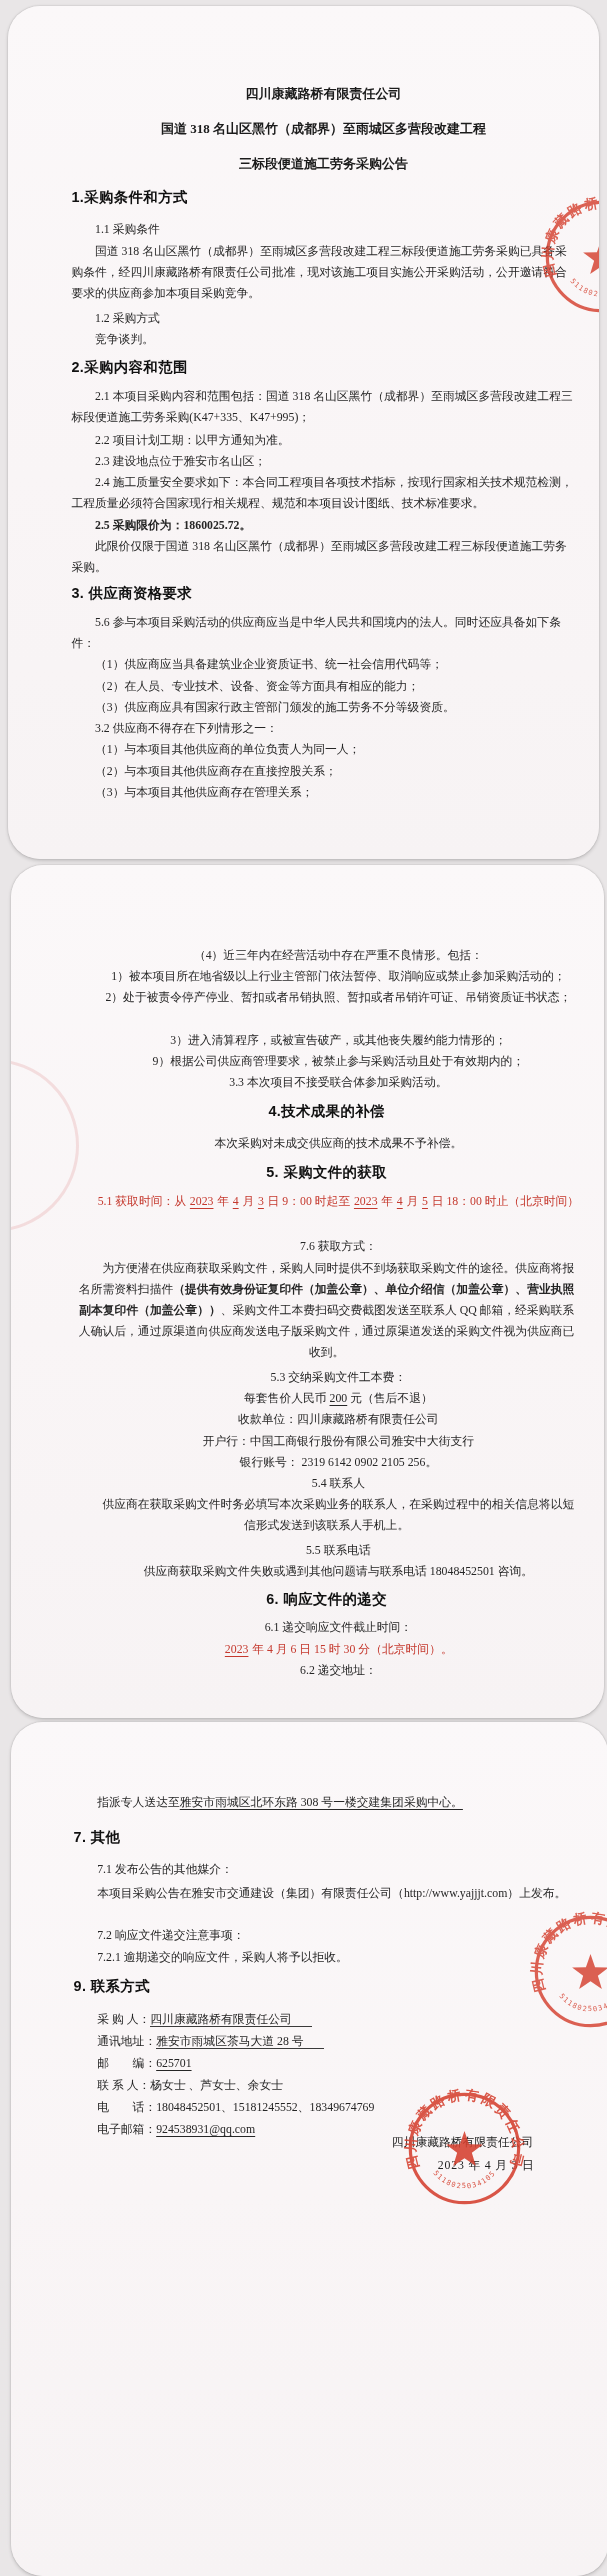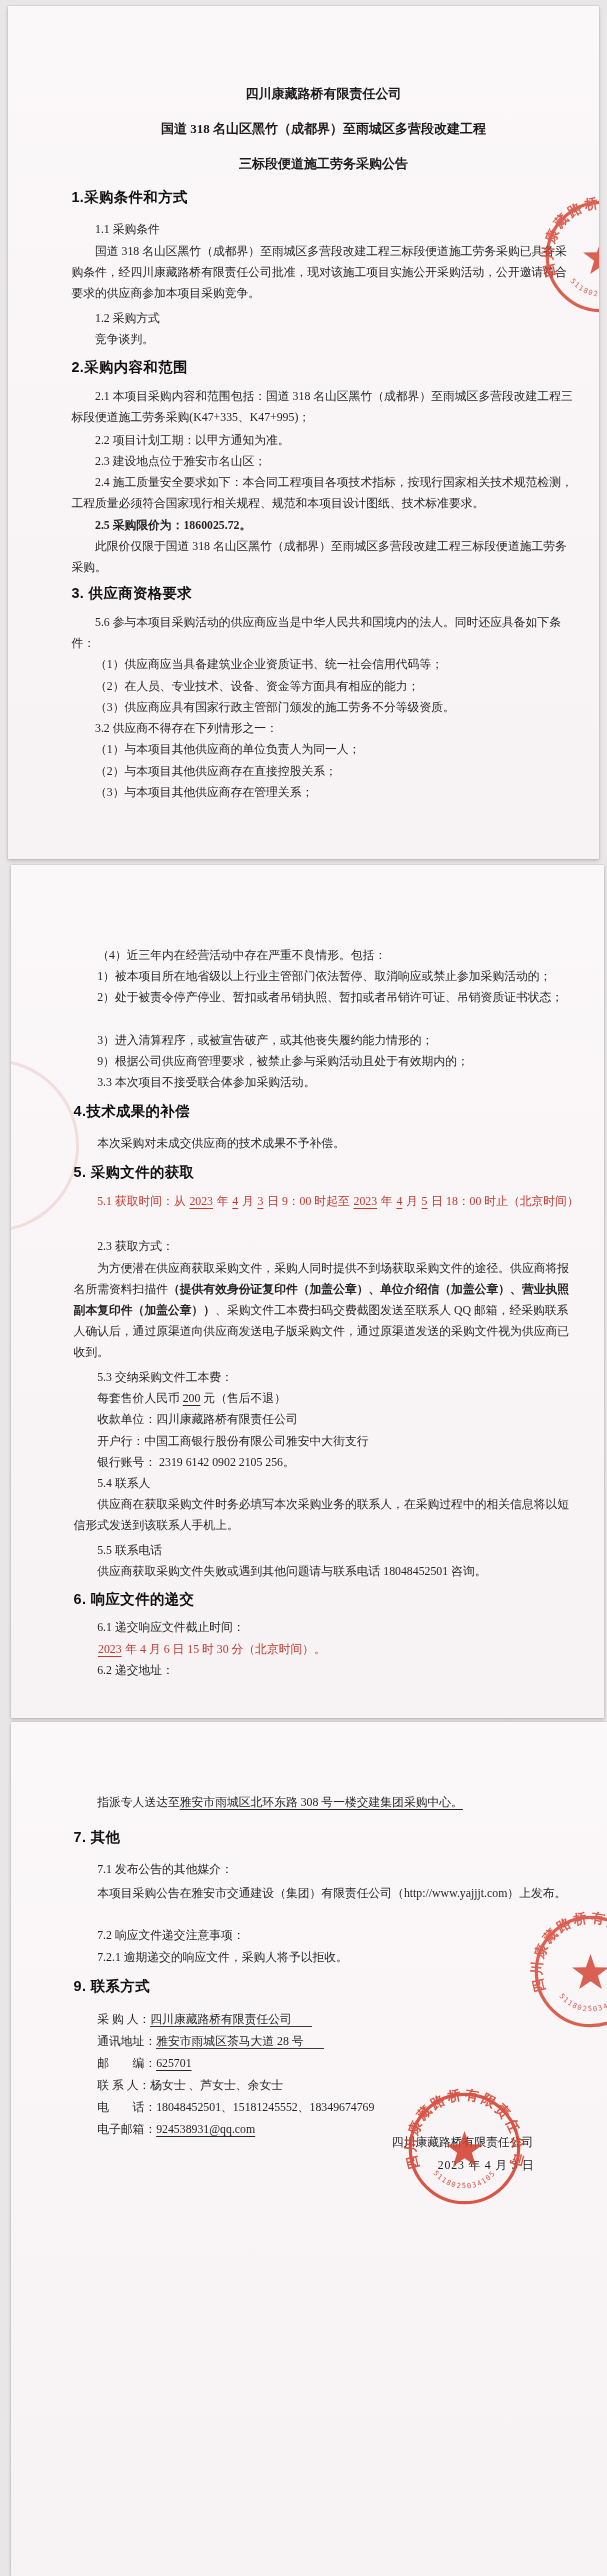--- a/index.html
+++ b/index.html
@@ -5,23 +5,24 @@
   html,body{margin:0;padding:0;}
   body{
     width:607px;height:2576px;position:relative;overflow:hidden;
     background:#e9e6e7;
     font-family:"Liberation Serif","DejaVu Serif",serif;
   }
   .page{
     position:absolute;overflow:hidden;
     background:linear-gradient(180deg,#fbf8f9 0%,#f9f5f6 55%,#f7f3f4 100%);
     box-shadow:0 0 1.5px rgba(0,0,0,.22),0 1.5px 3.8px rgba(0,0,0,.16);
+    border-radius:32px;
   }
   #p1{left:8.4px;top:6px;width:591px;height:853px;}
-  #p2{left:10.6px;top:865px;width:593px;height:853px;}
+  #p2{left:10.6px;top:865px;width:593px;height:853px;text-align:center;}
   #p3{left:10.6px;top:1722px;width:597px;height:854px;}
 
   .tl{position:absolute;left:63px;right:24px;text-align:center;
       font-weight:700;font-size:13px;line-height:18px;color:#1b1b1b;}
   .hd{position:absolute;left:63px;right:24px;
       font-family:"Liberation Sans","DejaVu Sans",sans-serif;
       font-weight:700;font-size:14.4px;line-height:20px;color:#111;letter-spacing:0.4px;}
   .ln{position:absolute;left:63px;right:24px;text-indent:2em;
       font-size:11.8px;line-height:21px;color:#262626;}
   .b{font-weight:700;}
@@ -97,21 +98,21 @@
   <div class="ln" style="top:186px">9）根据公司供应商管理要求，被禁止参与采购活动且处于有效期内的；</div>
   <div class="ln" style="top:207px">3.3 本次项目不接受联合体参加采购活动。</div>
 
   <div class="hd" style="top:236px">4.技术成果的补偿</div>
   <div class="ln" style="top:268px">本次采购对未成交供应商的技术成果不予补偿。</div>
 
   <div class="hd" style="top:297px">5. 采购文件的获取</div>
   <div class="ln red" style="top:326px">
     <span>5.1 获取时间：从 </span><span class="ru">2023</span><span> 年 </span><span class="ru">4</span><span> 月 </span><span class="ru">3</span><span> 日 9：00 时起至 </span><span class="ru">2023</span><span> 年 </span><span class="ru">4</span><span> 月 </span><span class="ru">5</span><span> 日 18：00 时止（北京时间）</span>
   </div>
-  <div class="ln" style="top:371px">2.3 获取方式：</div>
+  <div class="ln" style="top:371px">7.6 获取方式：</div>
   <div class="ln" style="top:393px">
     <span>为方便潜在供应商获取采购文件，采购人同时提供不到场获取采购文件的途径。供应商将报名所需资料扫描件</span><span class="b">（提供有效身份证复印件（加盖公章）、单位介绍信（加盖公章）、营业执照副本复印件（加盖公章））</span><span>、采购文件工本费扫码交费截图发送至联系人 QQ 邮箱，经采购联系人确认后，通过原渠道向供应商发送电子版采购文件，通过原渠道发送的采购文件视为供应商已收到。</span>
   </div>
   <div class="ln" style="top:502px">5.3 交纳采购文件工本费：</div>
   <div class="ln" style="top:523px">
     <span>每套售价人民币 </span><span class="u">200</span><span> 元（售后不退）</span>
   </div>
   <div class="ln" style="top:566px">开户行：中国工商银行股份有限公司雅安中大街支行</div>
   <div class="ln" style="top:544px">收款单位：四川康藏路桥有限责任公司</div>
   <div class="ln" style="top:587px">银行账号： 2319 6142 0902 2105 256。</div>

